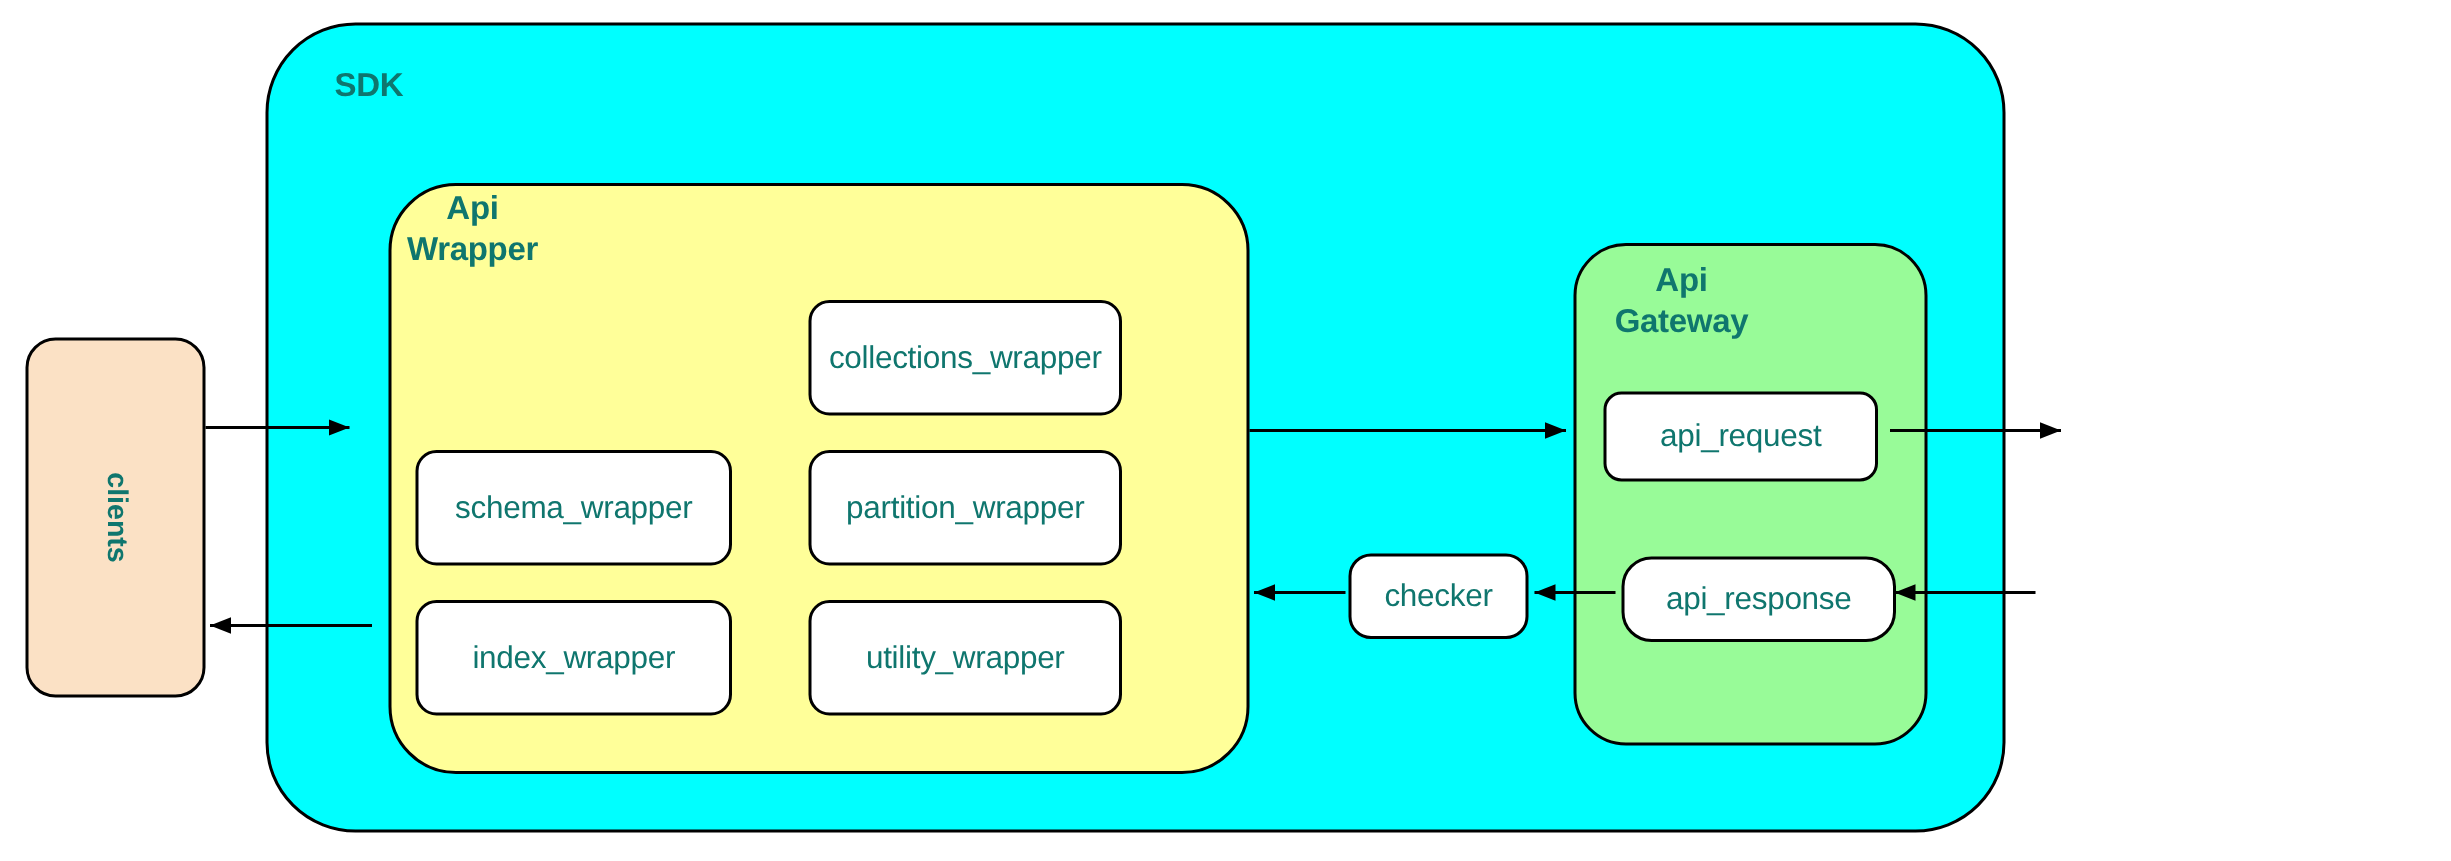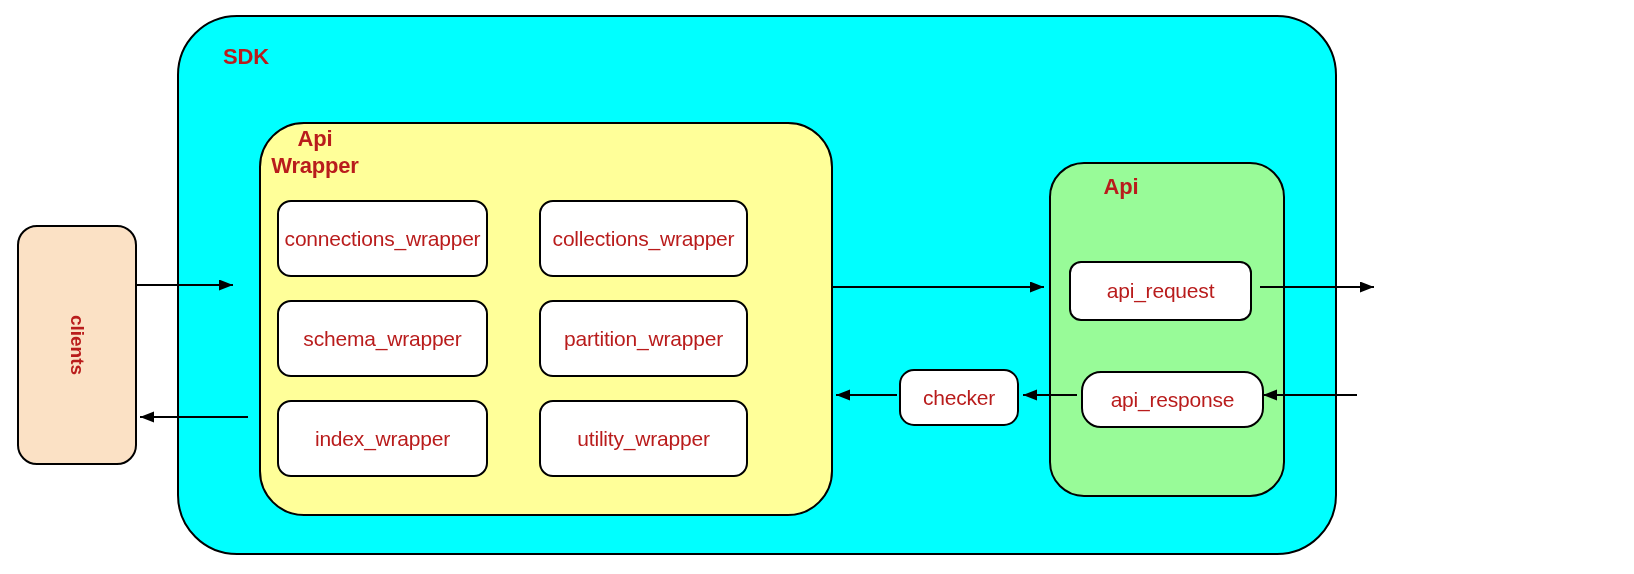--- a/index.html
+++ b/index.html
@@ -10,21 +10,21 @@
     --milvus-fill:#E8E8E8;
     --node-fill:#FFFFFF;
     --border:#000000;
   }
   html,body{margin:0;padding:0;background:#FFFFFF;}
   .canvas{
     position:relative;
     width:1622px;height:574px;
     background:#FFFFFF;
     font-family:"Liberation Sans", sans-serif;
-    color:#b91c1c;
+    color:#0f766e;
     overflow:hidden;
   }
   .box{
     position:absolute;
     box-sizing:border-box;
     border:2px solid var(--border);
   }
   .leaf{
     background:var(--node-fill);
     display:flex;align-items:center;justify-content:center;
@@ -97,33 +97,33 @@
 
   <div class="box sdk">
     <div class="container-label sdk-label">SDK</div>
 
     <div class="box api-wrapper">
       <div class="container-label aw-label">
         <div>Api</div>
         <div>Wrapper</div>
       </div>
 
-      <div class="box leaf module m-c1 m-r1">connections_wrapper</div>
       <div class="box leaf module m-c2 m-r1">collections_wrapper</div>
       <div class="box leaf module m-c2 m-r2">partition_wrapper</div>
       <div class="box leaf module m-c1 m-r2">schema_wrapper</div>
       <div class="box leaf module m-c1 m-r3">index_wrapper</div>
       <div class="box leaf module m-c2 m-r3">utility_wrapper</div>
     </div>
 
     <div class="box leaf checker">checker</div>
 
     <div class="box gateway">
       <div class="container-label gw-label">
         <div>Api</div>
+        <div>Gateway</div>
       </div>
       <div class="box leaf api-request">api_request</div>
       <div class="box leaf api-response">api_response</div>
     </div>
   </div>
 
   <div class="box clients">
     <span class="clients-label">clients</span>
   </div>
 

